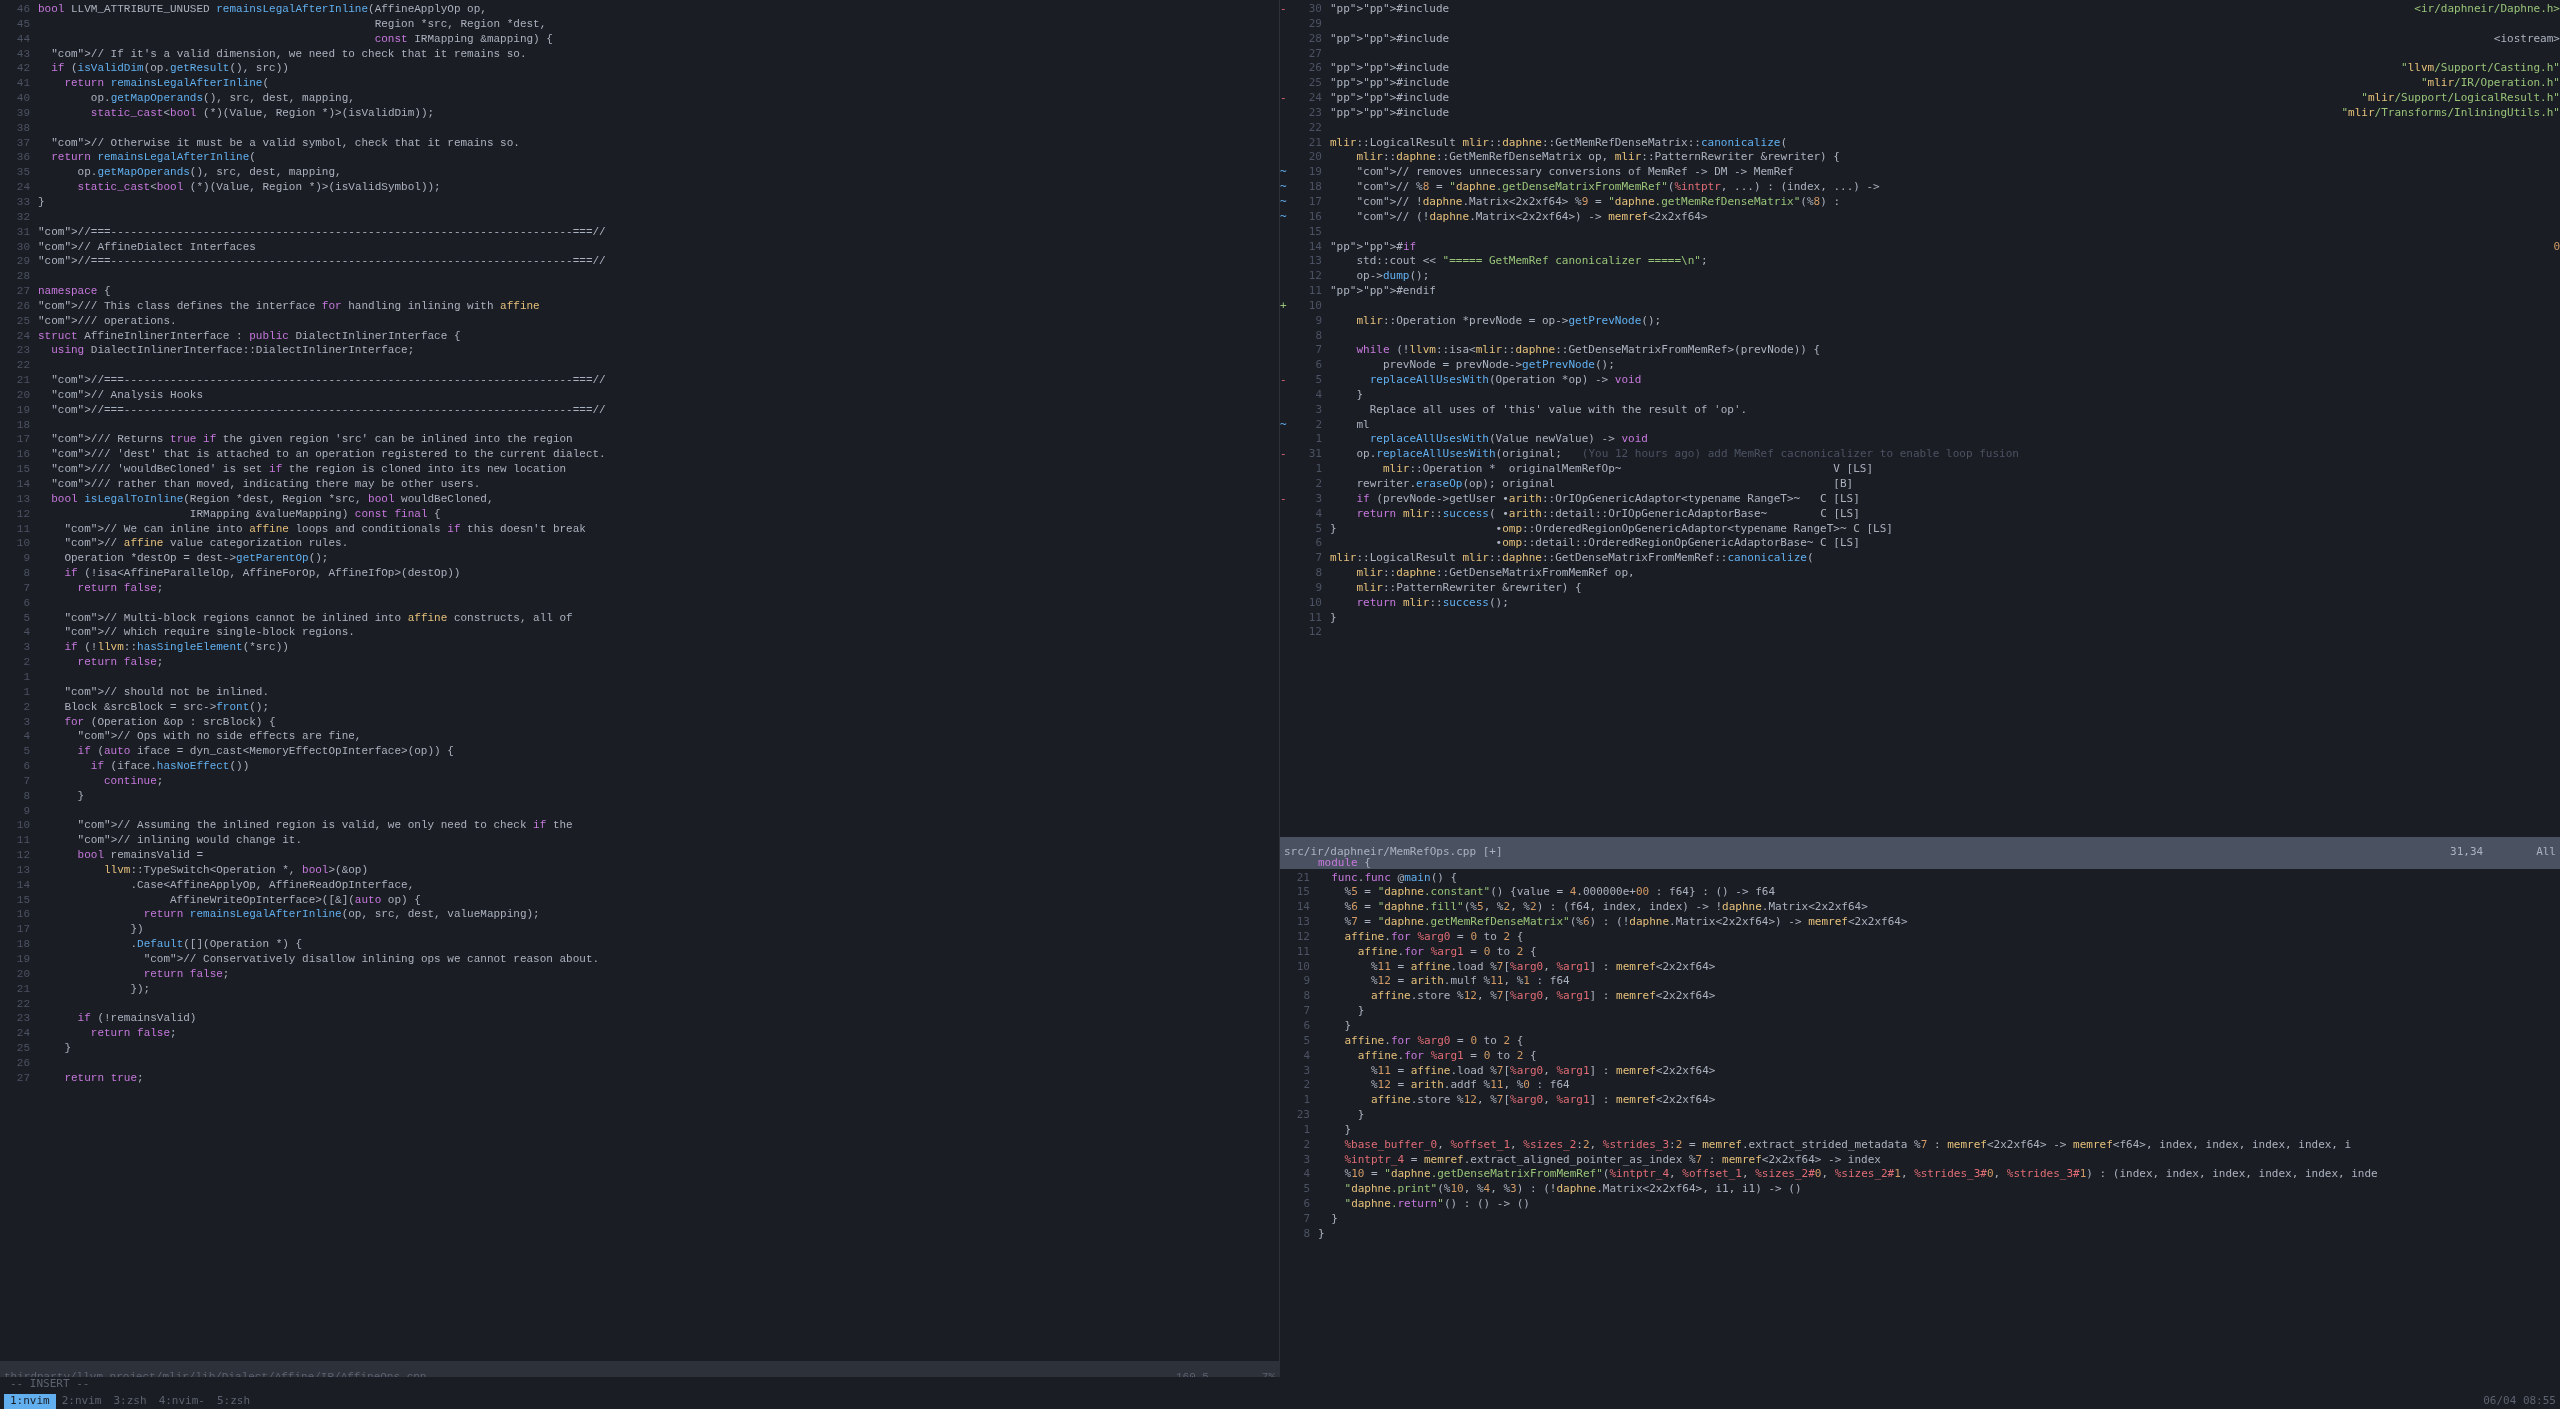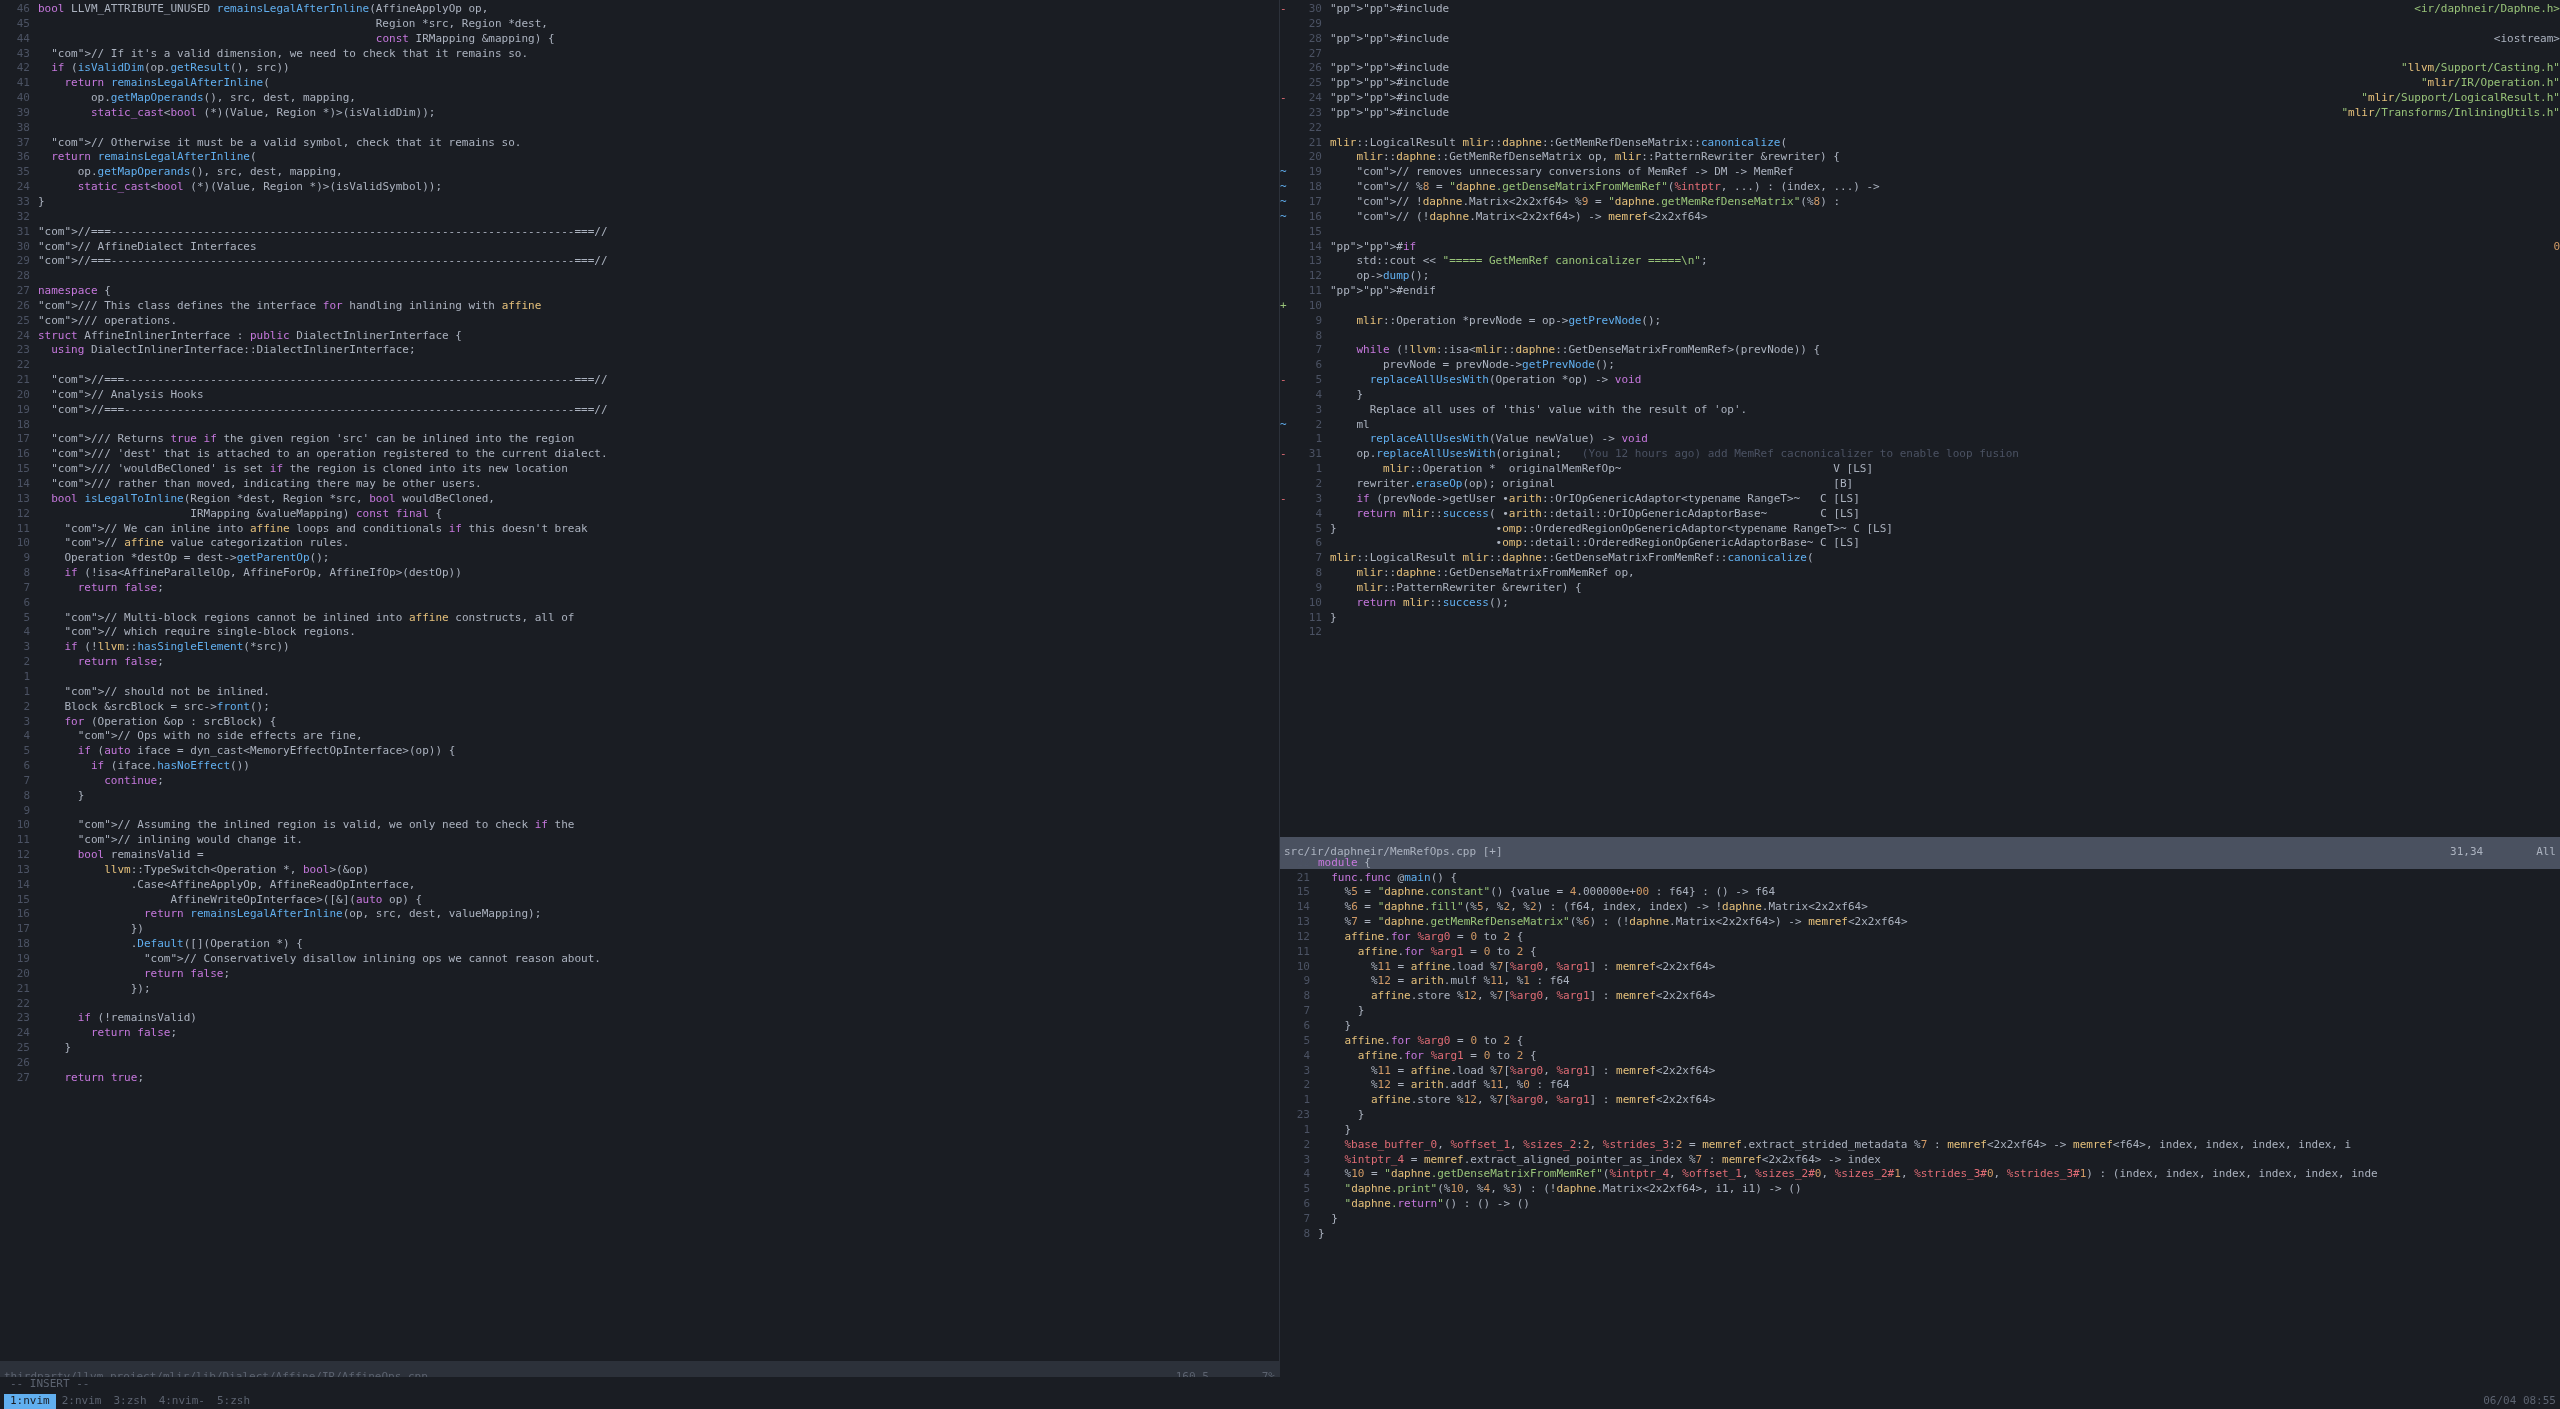--- a/index.html
+++ b/index.html
@@ -17,20 +17,21 @@
   display: flex;
   height: calc(100% - 32px);
 }
 .pane {
   overflow: hidden;
   position: relative;
 }
 .pane-left {
   width: 50%;
   border-right: 1px solid #2c313a;
+  font-family: Liberation Mono, monospace;
 }
 .pane-right {
   width: 50%;
   display: flex;
   flex-direction: column;
 }
 .pane-top-right {
   height: 62%;
   border-bottom: 1px solid #2c313a;
 }

